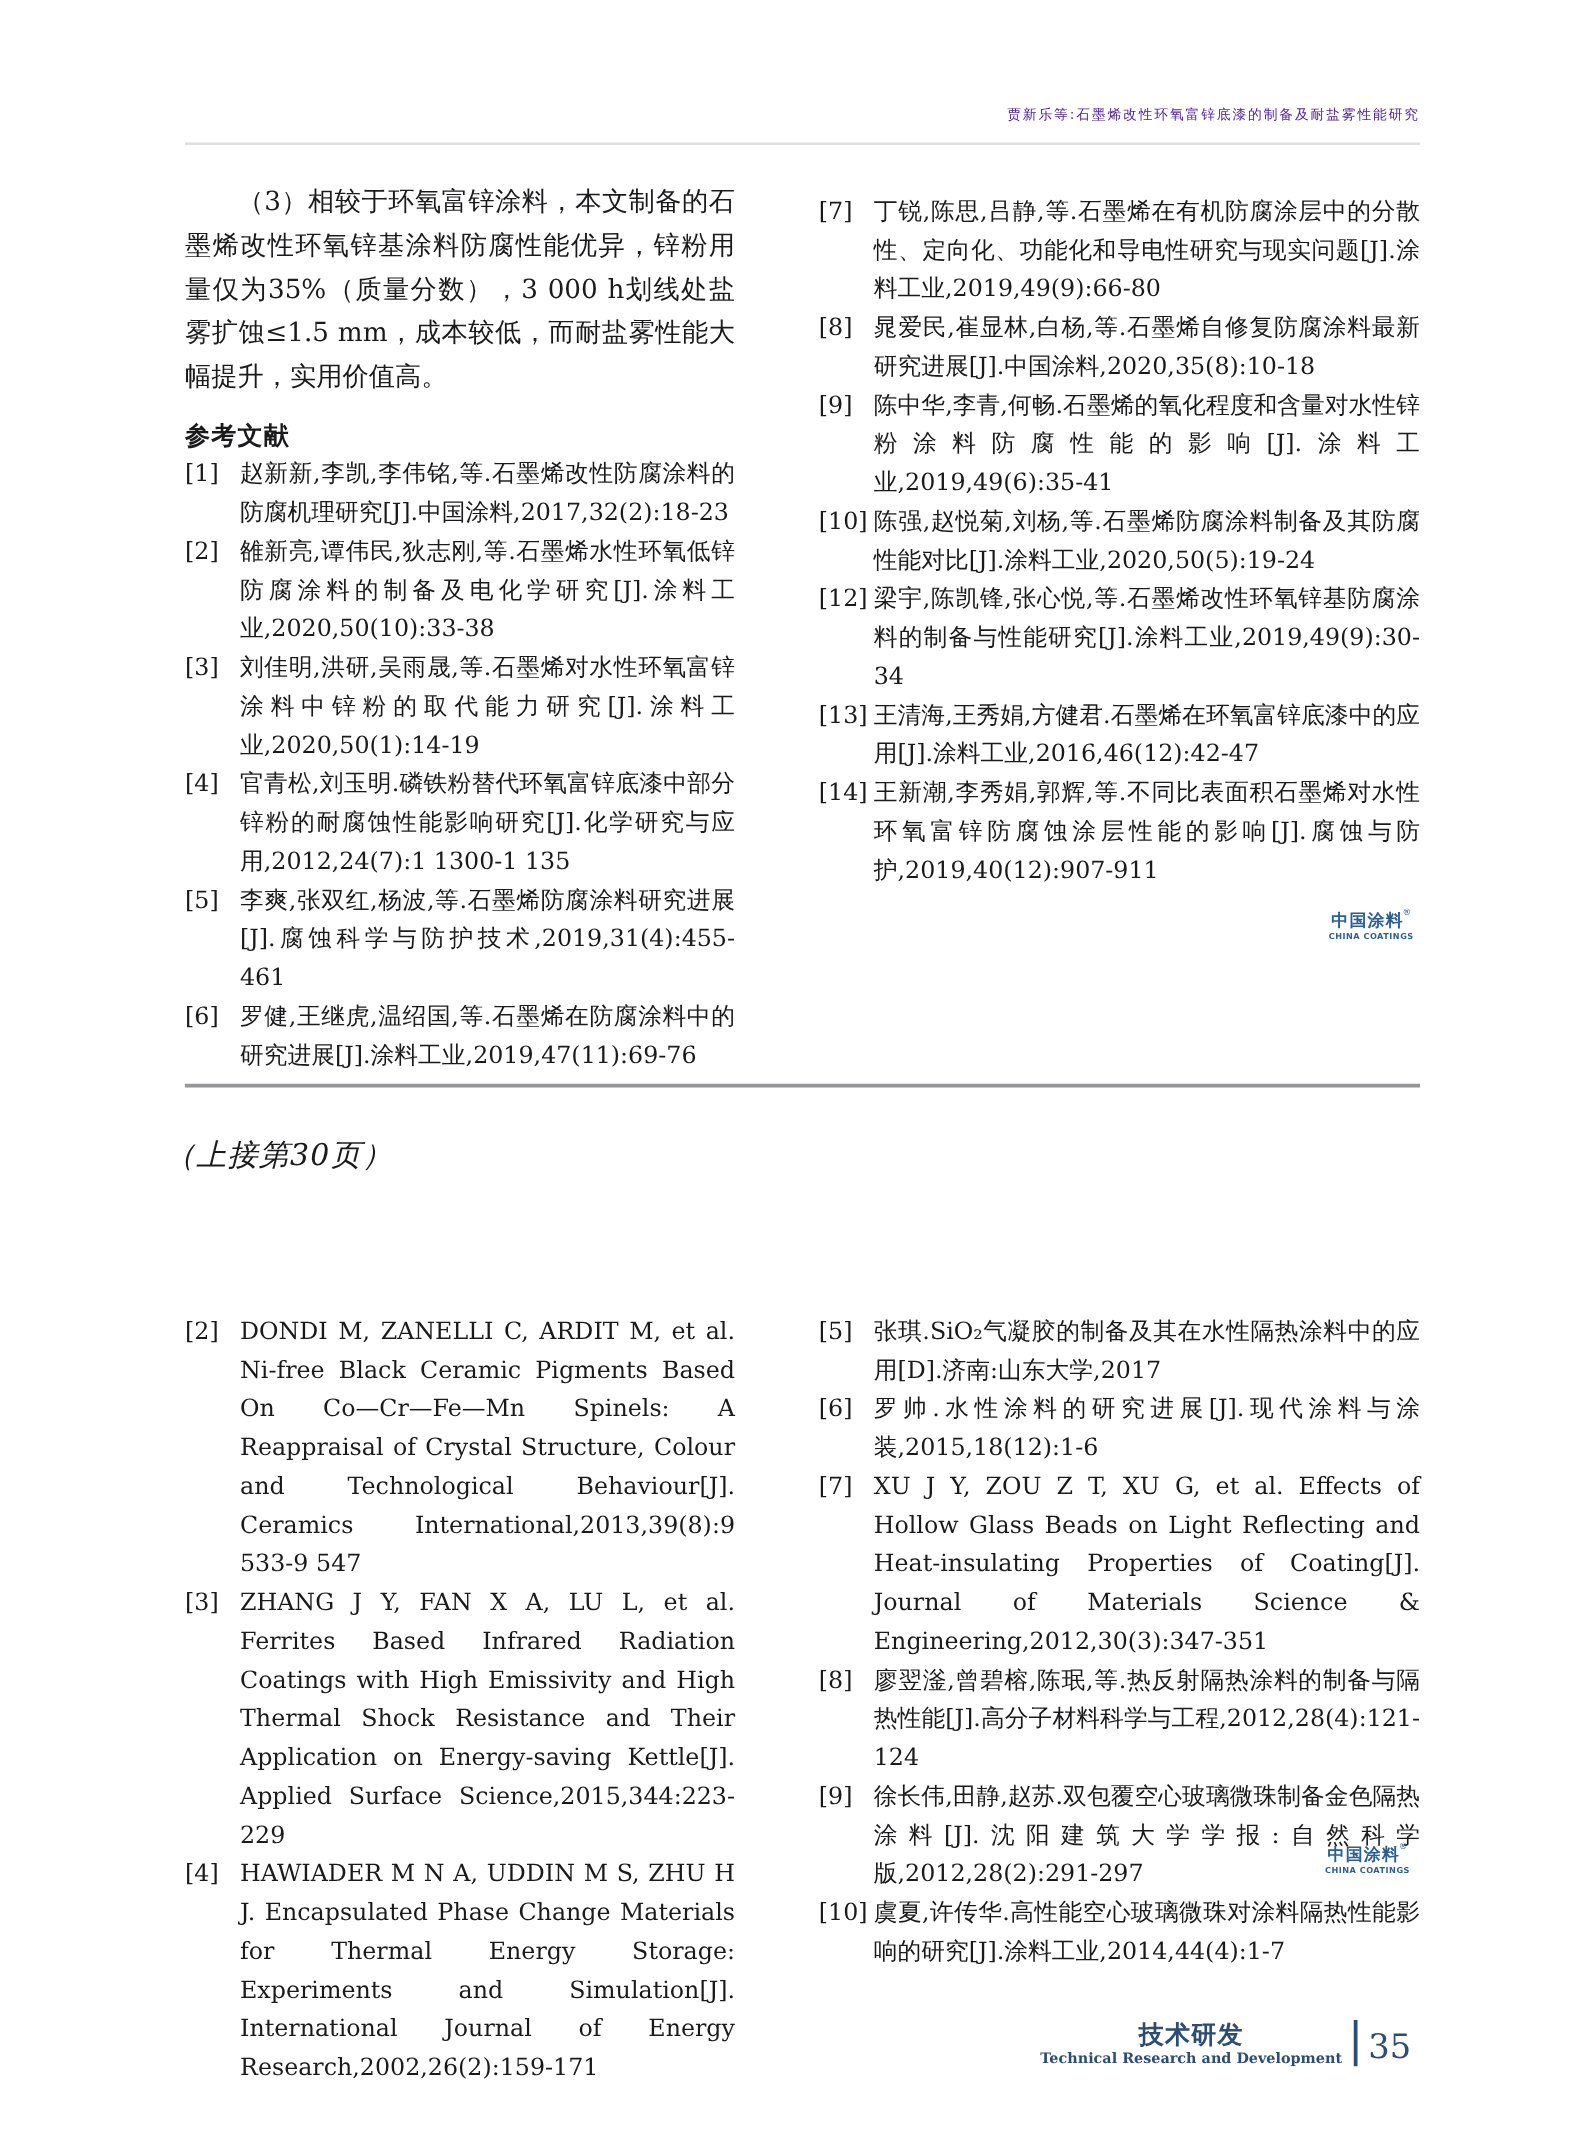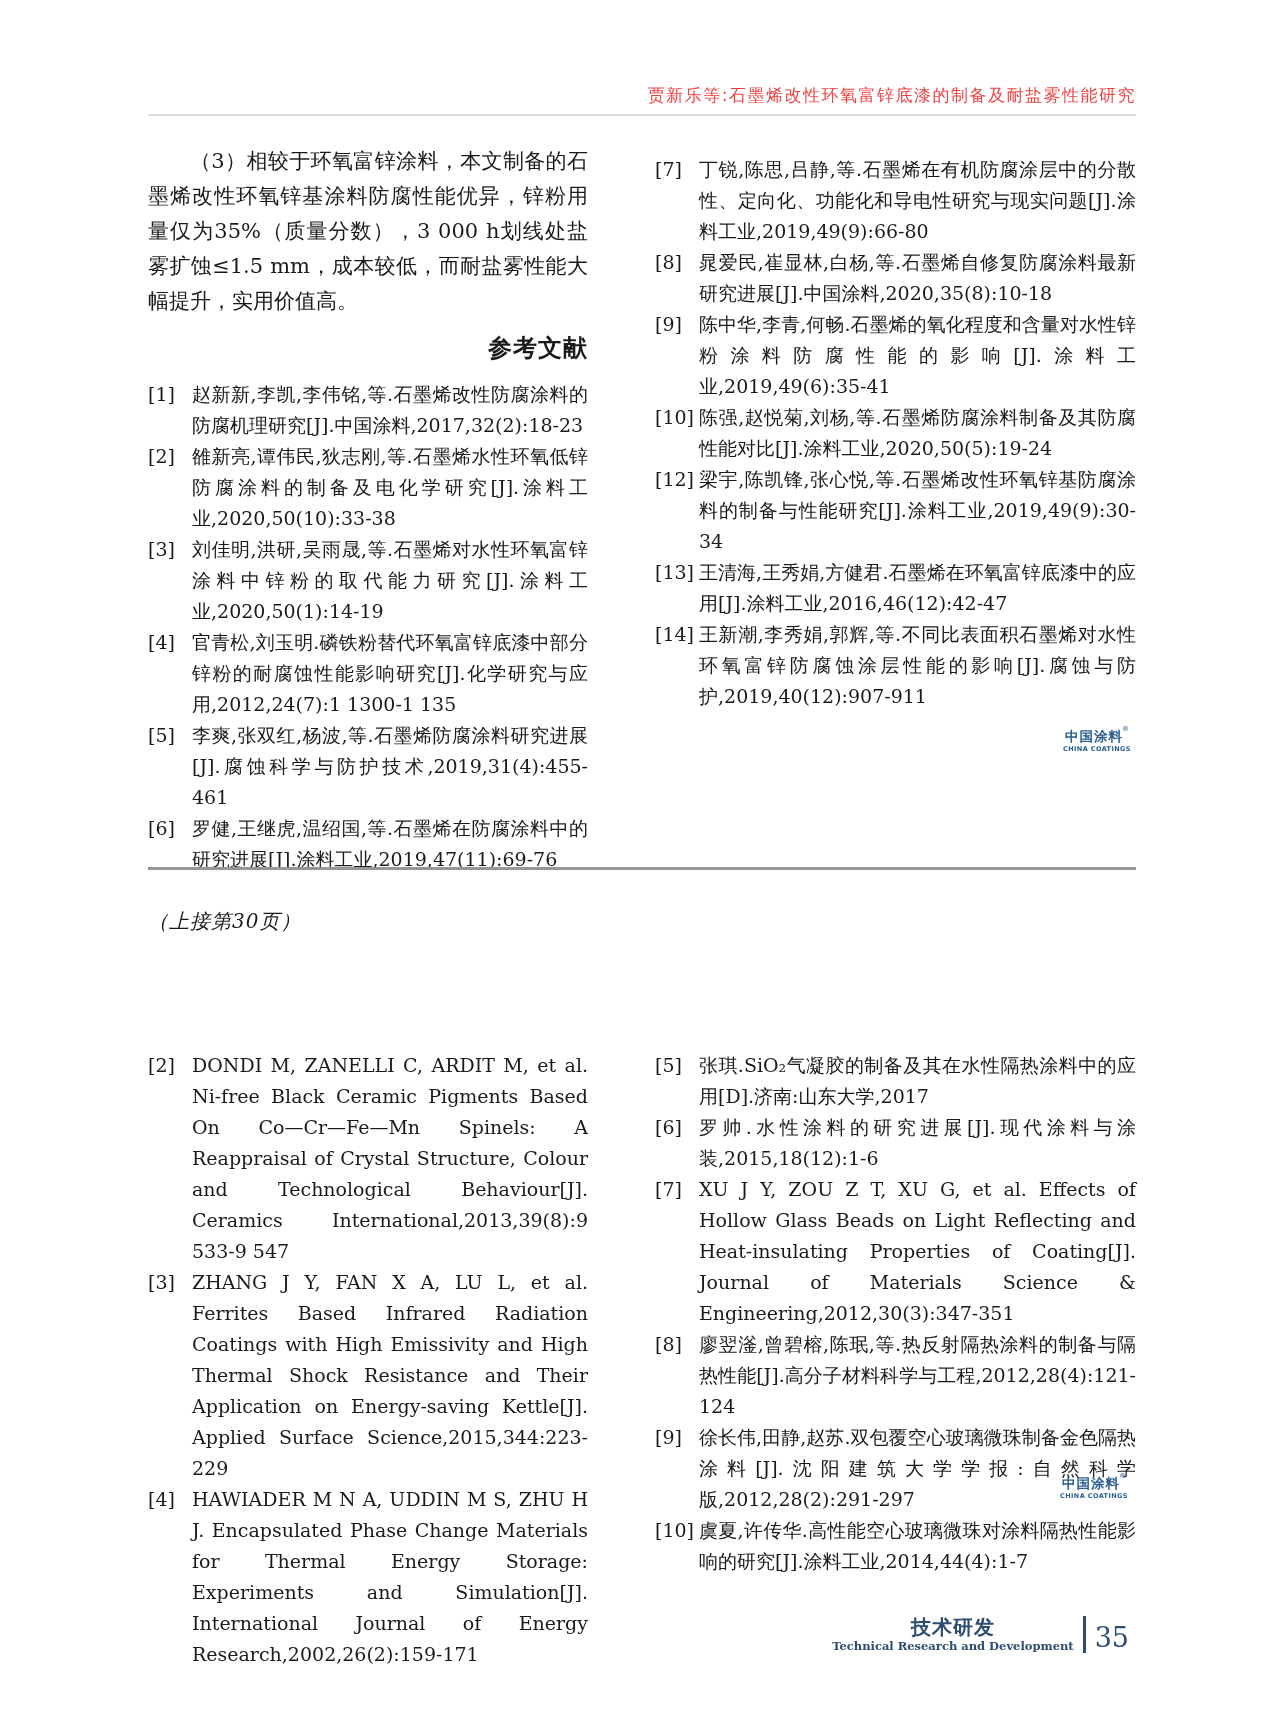--- a/index.html
+++ b/index.html
@@ -14,23 +14,23 @@
     width: 1275px; height: 1718px;
     background: #ffffff;
     overflow: hidden;
   }
 
   
   .running-header {
     position: absolute;
     top: 84px; right: 139px;
     font-family: "DejaVu Sans", "Liberation Sans", sans-serif;
-    font-size: 17px;
+    font-size: 11px;
     letter-spacing: 1.5px;
-    color: #ef4444;
+    color: #4c1d95;
   }
   .header-rule {
     position: absolute;
     top: 114px; left: 148px;
     width: 988px; height: 2px;
     background: #dcdee0;
   }
 
   
   .top-section {
@@ -45,25 +45,25 @@
 
   .conclusion-para {
     margin-top: 4px;
     font-size: 21px;
     line-height: 35px;
     text-align: justify;
     text-indent: 2em;
   }
   .refs-heading {
     margin-top: 16px;
-    margin-bottom: 18px;
-    text-align: right;
+    margin-bottom: 3px;
+    text-align: left;
     font-family: "DejaVu Sans", "Liberation Sans", sans-serif;
     font-weight: bold;
-    font-size: 24px;
+    font-size: 20px;
     line-height: 26px;
     letter-spacing: 1px;
   }
   .ref-list { width: 100%; }
   .ref-entry {
     position: relative;
     padding-left: 44px;
     font-size: 19px;
     line-height: 31px;
     text-align: justify;
@@ -78,22 +78,22 @@
 
   
   .section-divider {
     position: absolute;
     top: 867px; left: 148px;
     width: 988px; height: 3px;
     background: #949698;
   }
   .continuation-note {
     position: absolute;
-    top: 908px; left: 148px;
-    font-size: 20px;
+    top: 908px; left: 132px;
+    font-size: 24px;
     font-style: italic;
     letter-spacing: 1px;
   }
 
   
   .second-section {
     position: absolute;
     top: 1050px; left: 148px;
     width: 988px;
     display: flex;

